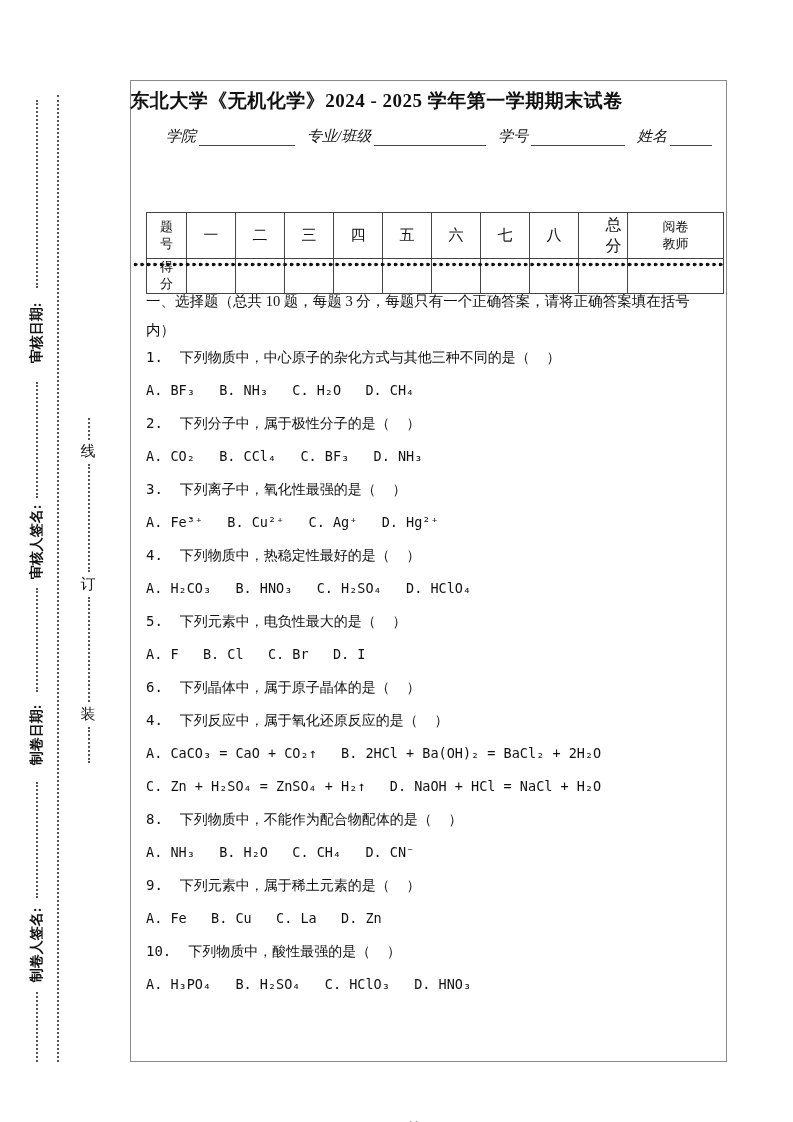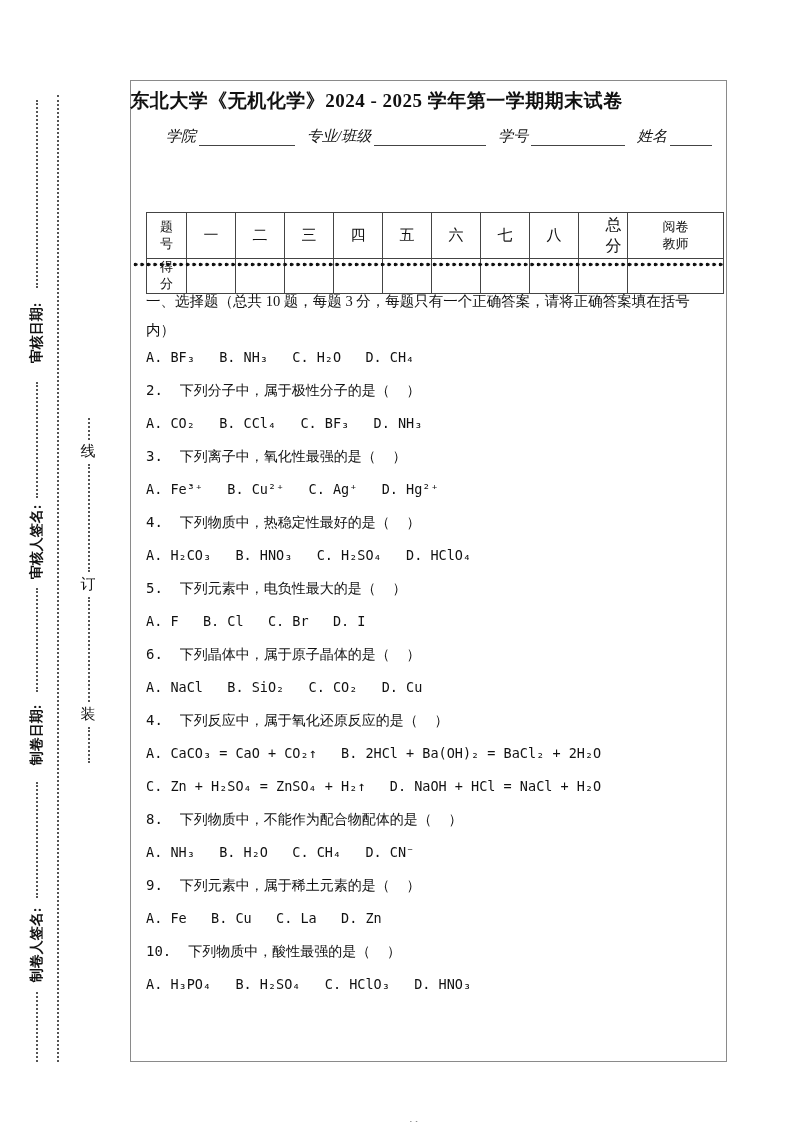--- a/index.html
+++ b/index.html
@@ -122,31 +122,31 @@
       <td></td>
     </tr>
   </tbody>
     </table>
 
   <div class="dot-sep"></div>
 
   <div class="section-heading">一、选择题（总共 10 题，每题 3 分，每题只有一个正确答案，请将正确答案填在括号内）</div>
 
   <div class="questions">
+    <div class="q-line">1.  下列物质中，中心原子的杂化方式与其他三种不同的是（  ）</div>
     <div class="opt-line">A. BF₃   B. NH₃   C. H₂O   D. CH₄</div>
     <div class="q-line">2.  下列分子中，属于极性分子的是（  ）</div>
     <div class="opt-line">A. CO₂   B. CCl₄   C. BF₃   D. NH₃</div>
     <div class="q-line">3.  下列离子中，氧化性最强的是（  ）</div>
     <div class="opt-line">A. Fe³⁺   B. Cu²⁺   C. Ag⁺   D. Hg²⁺</div>
     <div class="q-line">4.  下列物质中，热稳定性最好的是（  ）</div>
     <div class="opt-line">A. H₂CO₃   B. HNO₃   C. H₂SO₄   D. HClO₄</div>
     <div class="q-line">5.  下列元素中，电负性最大的是（  ）</div>
     <div class="opt-line">A. F   B. Cl   C. Br   D. I</div>
     <div class="q-line">6.  下列晶体中，属于原子晶体的是（  ）</div>
-    <div class="opt-line">A. NaCl   B. SiO₂   C. CO₂   D. Cu</div>
     <div class="q-line">4.  下列反应中，属于氧化还原反应的是（  ）</div>
     <div class="opt-line">A. CaCO₃ = CaO + CO₂↑   B. 2HCl + Ba(OH)₂ = BaCl₂ + 2H₂O</div>
     <div class="opt-line">C. Zn + H₂SO₄ = ZnSO₄ + H₂↑   D. NaOH + HCl = NaCl + H₂O</div>
     <div class="q-line">8.  下列物质中，不能作为配合物配体的是（  ）</div>
     <div class="opt-line">A. NH₃   B. H₂O   C. CH₄   D. CN⁻</div>
     <div class="q-line">9.  下列元素中，属于稀土元素的是（  ）</div>
     <div class="opt-line">A. Fe   B. Cu   C. La   D. Zn</div>
     <div class="q-line">10.  下列物质中，酸性最强的是（  ）</div>
     <div class="opt-line">A. H₃PO₄   B. H₂SO₄   C. HClO₃   D. HNO₃</div>
   </div>

